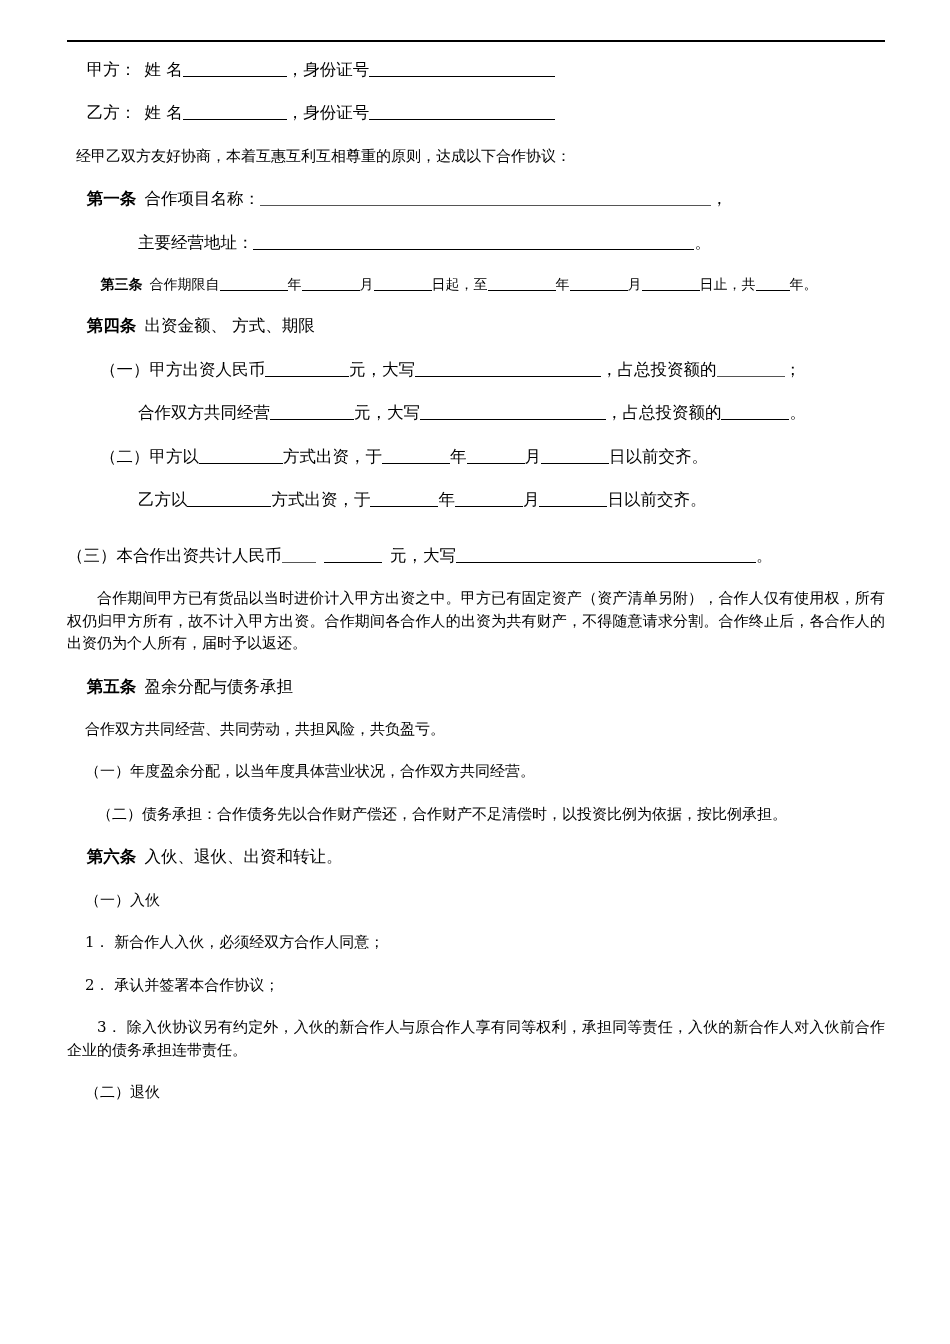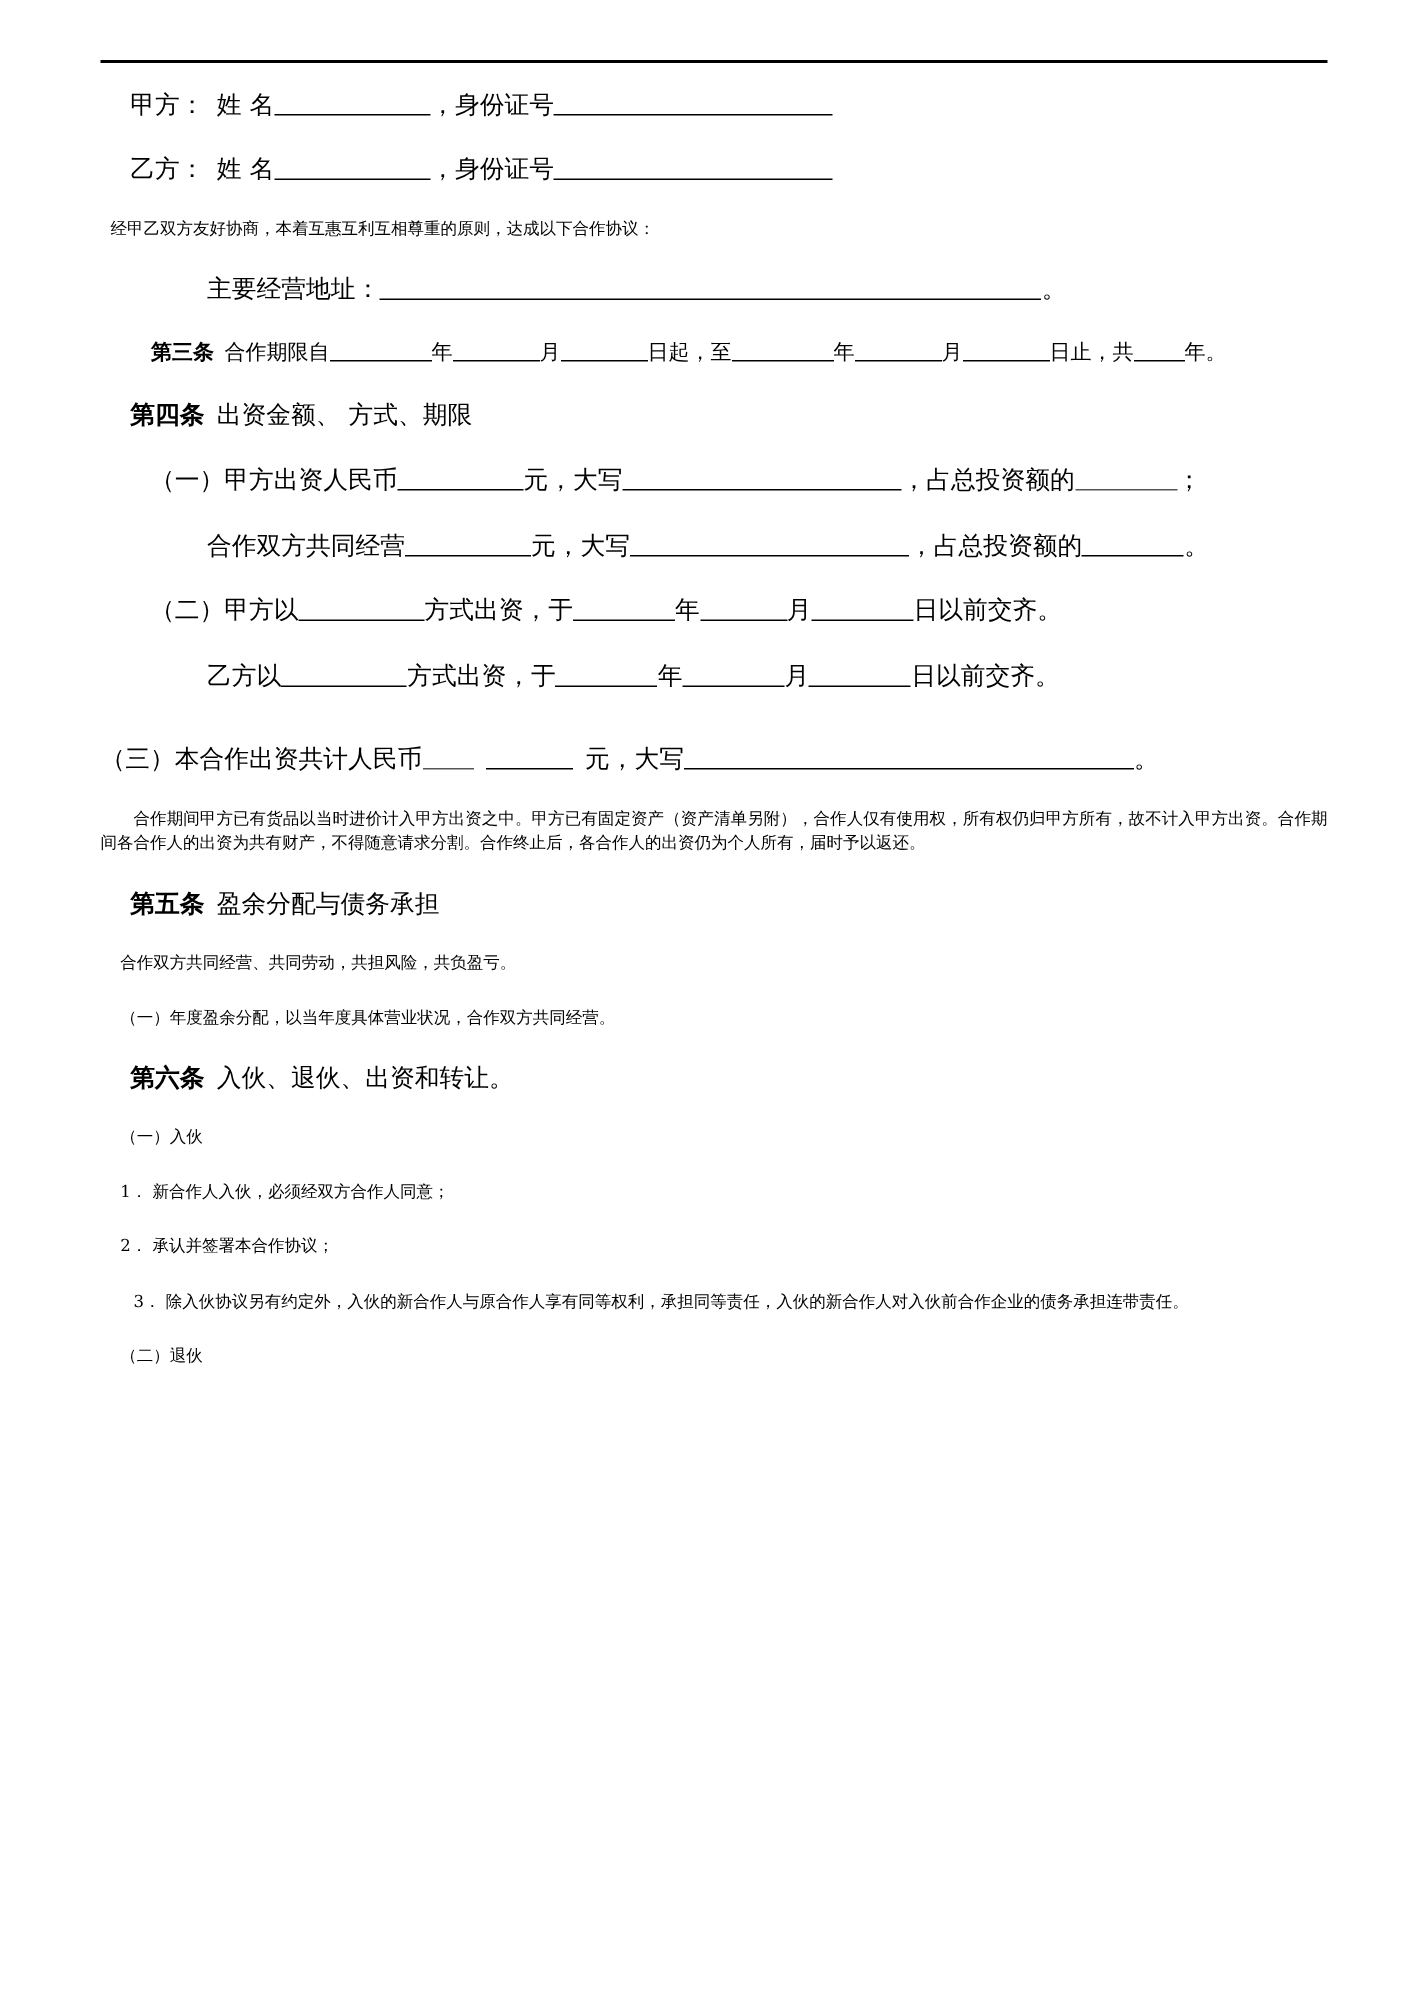--- a/index.html
+++ b/index.html
@@ -38,21 +38,21 @@
   }
 
   
   .line {
     font-size: 16.5px;
     line-height: 1.42;
     margin: 0 0 15px 0;
     white-space: nowrap;
   }
   .para {
-    font-size: 11px;
+    font-size: 15px;
     line-height: 1.5;
     margin: 0 0 15px 0;
     text-align: justify;
     text-justify: inter-ideograph;
   }
   .para.hang {
     text-indent: 2em;
   }
   .wrapline {
     font-size: 14px;
@@ -107,20 +107,23 @@
     <div class="line ind-2 gap-md">
       <span>甲方：</span><span class="sp"></span><span>姓 名</span><span class="blank w-ml b-thin"></span><span>，</span><span>身份证号</span><span class="blank w-xl b-thick"></span>
     </div>
 
     <div class="line ind-2 gap-md">
       <span>乙方：</span><span class="sp"></span><span>姓 名</span><span class="blank w-ml b-thin"></span><span>，</span><span>身份证号</span><span class="blank w-xl b-thick"></span>
     </div>
 
     <div class="para ind-half gap-md">经甲乙双方友好协商，本着互惠互利互相尊重的原则，达成以下合作协议：</div>
 
+    <div class="line ind-2 gap-md">
+      <span class="bold">第一条</span><span class="sp"></span><span>合作项目名称：</span><span class="blank w-h1 b-thin b-grey"></span><span>，</span>
+    </div>
 
     <div class="line ind-3 gap-md">
       <span>主要经营地址：</span><span class="blank w-h2 b-thick"></span><span>。</span>
     </div>
 
 
     <div class="wrapline gap-md">
       <span style="display:inline-block;width:2.4em;"></span><span class="bold">第三条</span><span class="sp"></span><span>合作期限自</span><span class="blank w-sm b-thick"></span><span>年</span><span class="blank w-s b-thick"></span><span>月</span><span class="blank w-s b-thick"></span><span>日起，至</span><span class="blank w-sm b-thick"></span><span>年</span><span class="blank w-s b-thick"></span><span>月</span><span class="blank w-s b-thick"></span><span>日止，共</span><span class="blank w-xxs b-thick"></span><span>年。</span>
     </div>
 
@@ -151,20 +154,21 @@
     <div class="para hang gap-md">合作期间甲方已有货品以当时进价计入甲方出资之中。甲方已有固定资产（资产清单另附），合作人仅有使用权，所有权仍归甲方所有，故不计入甲方出资。合作期间各合作人的出资为共有财产，不得随意请求分割。合作终止后，各合作人的出资仍为个人所有，届时予以返还。</div>
 
     <div class="line ind-2 gap-md">
       <span class="bold">第五条</span><span class="sp"></span><span>盈余分配与债务承担</span>
     </div>
 
     <div class="para ind-2 gap-md">合作双方共同经营、共同劳动，共担风险，共负盈亏。</div>
 
     <div class="para ind-2 gap-md">（一）年度盈余分配，以当年度具体营业状况，合作双方共同经营。</div>
 
+    <div class="para hang gap-md">（二）债务承担：合作债务先以合作财产偿还，合作财产不足清偿时，以投资比例为依据，按比例承担。</div>
 
     <div class="line ind-2 gap-md">
       <span class="bold">第六条</span><span class="sp"></span><span>入伙、退伙、出资和转让。</span>
     </div>
 
     <div class="para ind-2 gap-md">（一）入伙</div>
 
     <div class="para ind-2 gap-md">1． 新合作人入伙，必须经双方合作人同意；</div>
 
     <div class="para ind-2 gap-md">2． 承认并签署本合作协议；</div>

